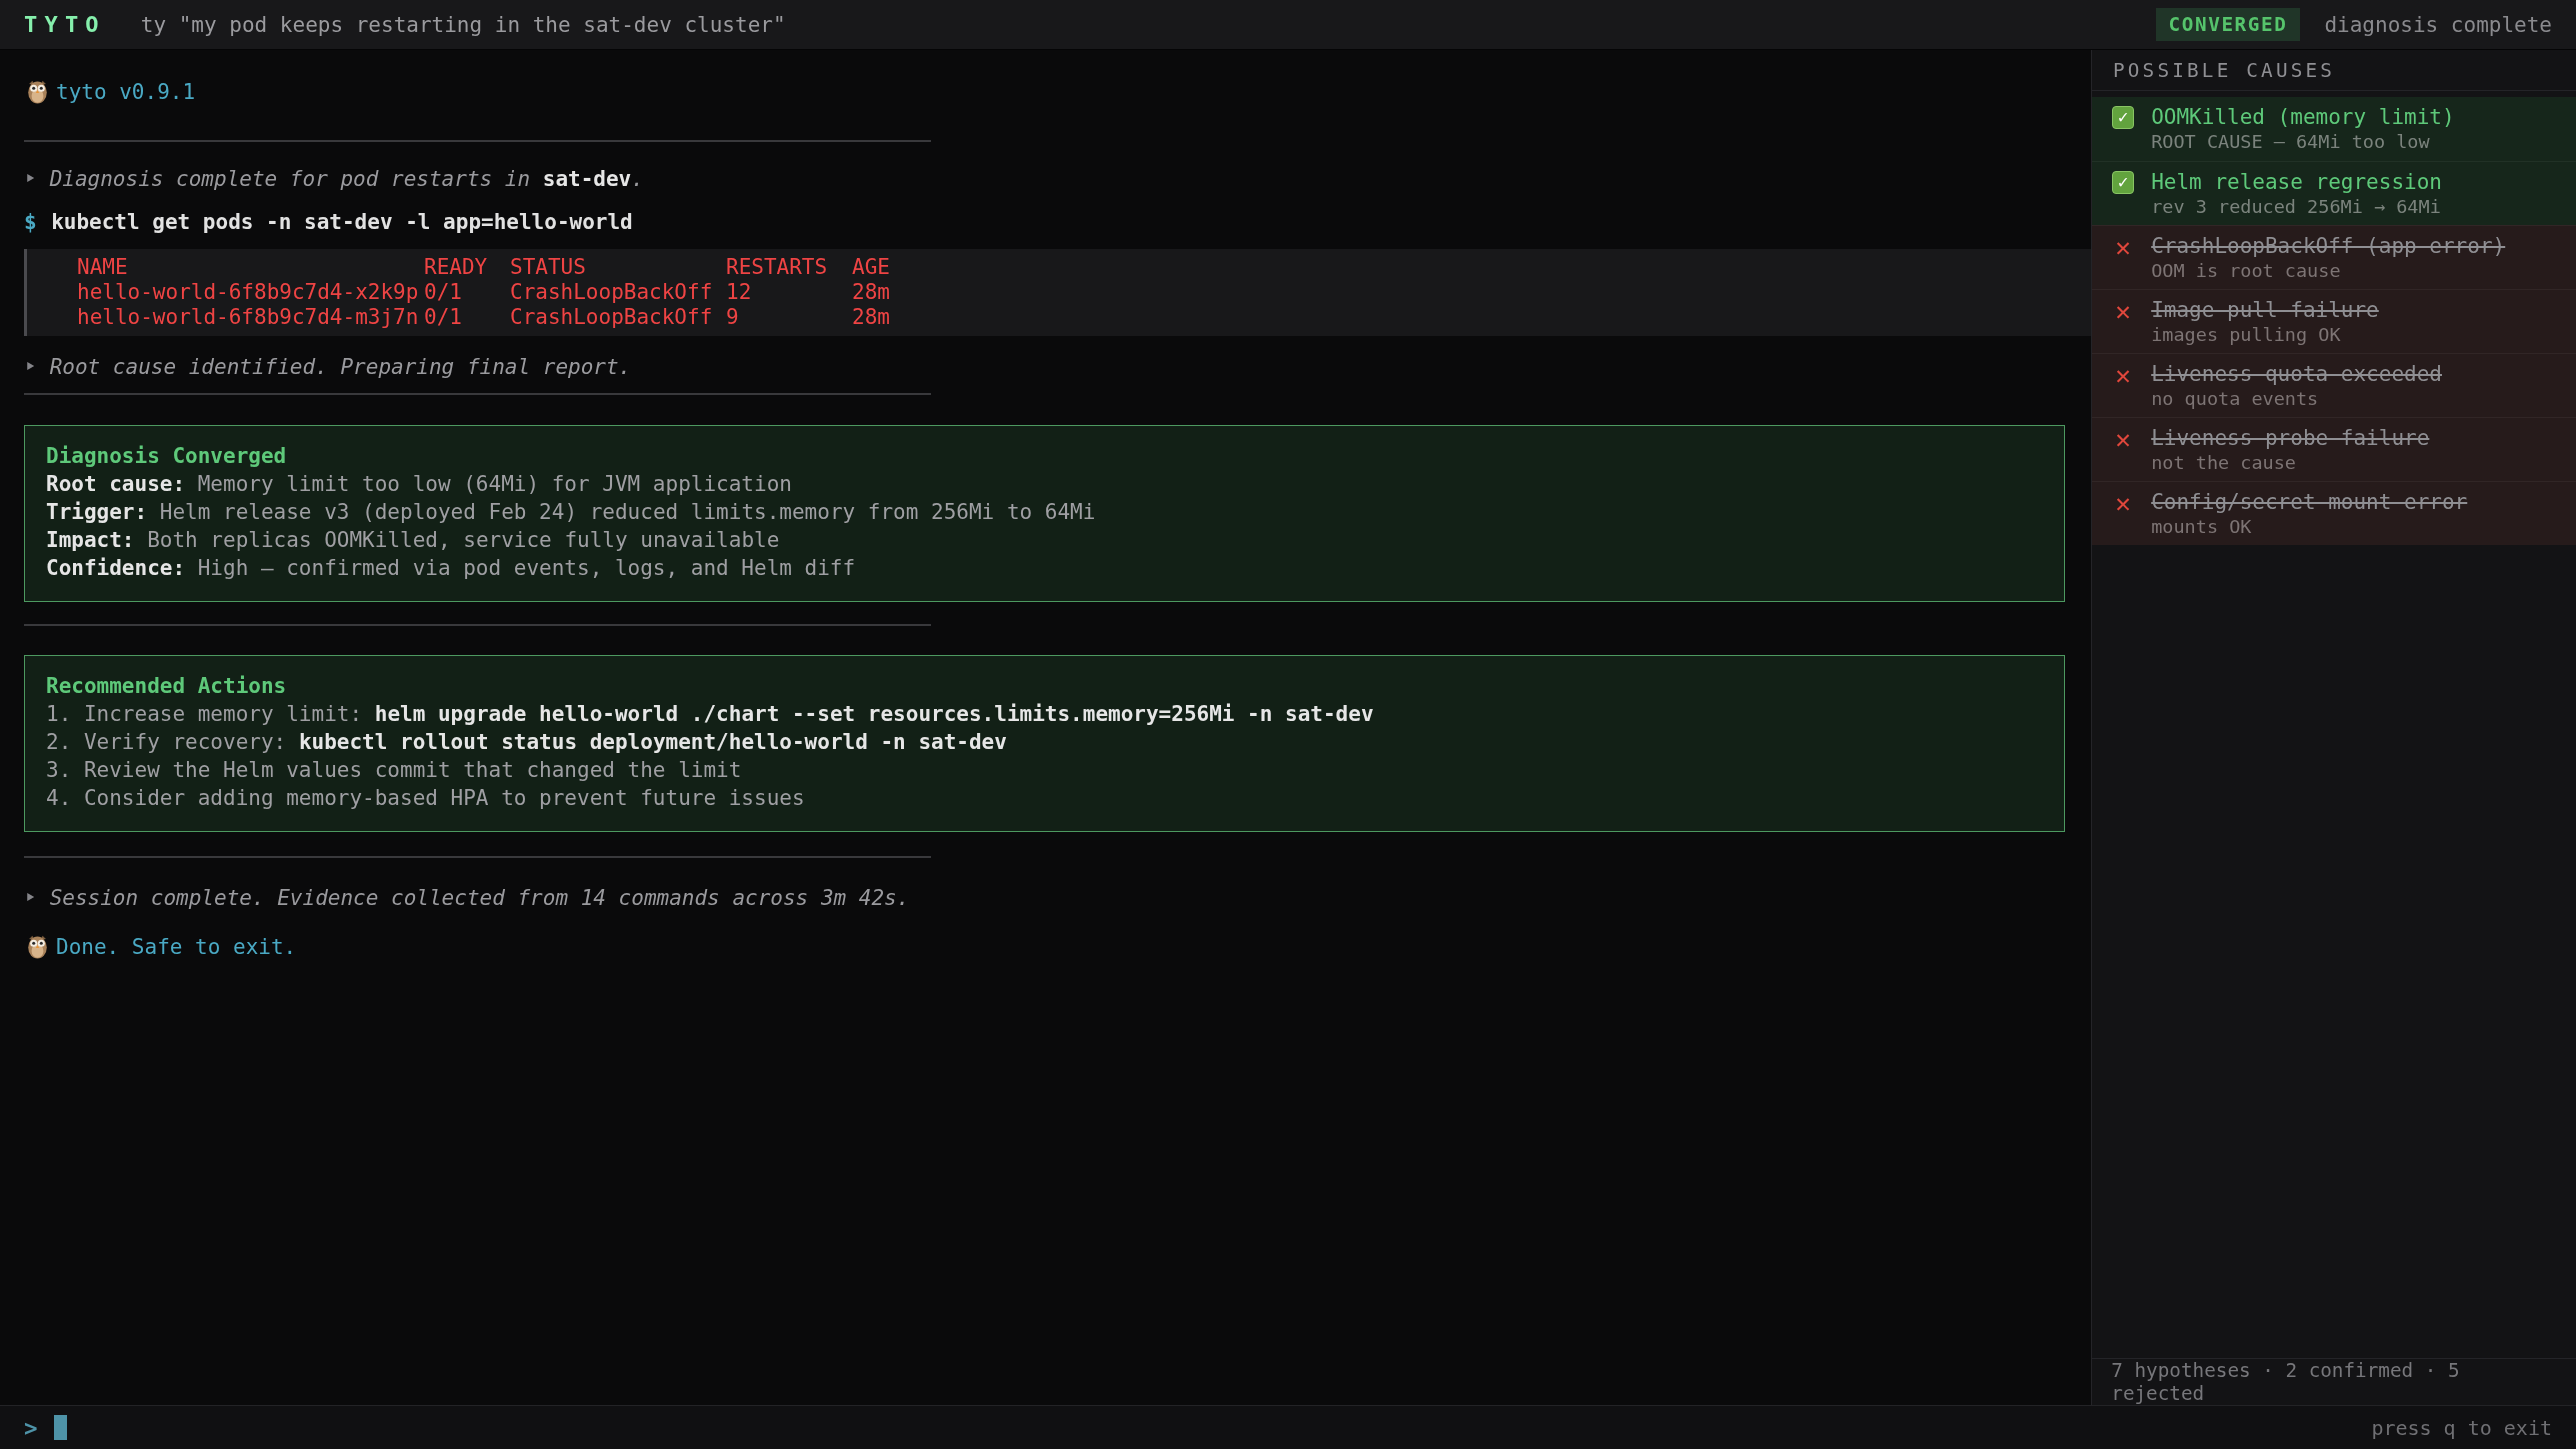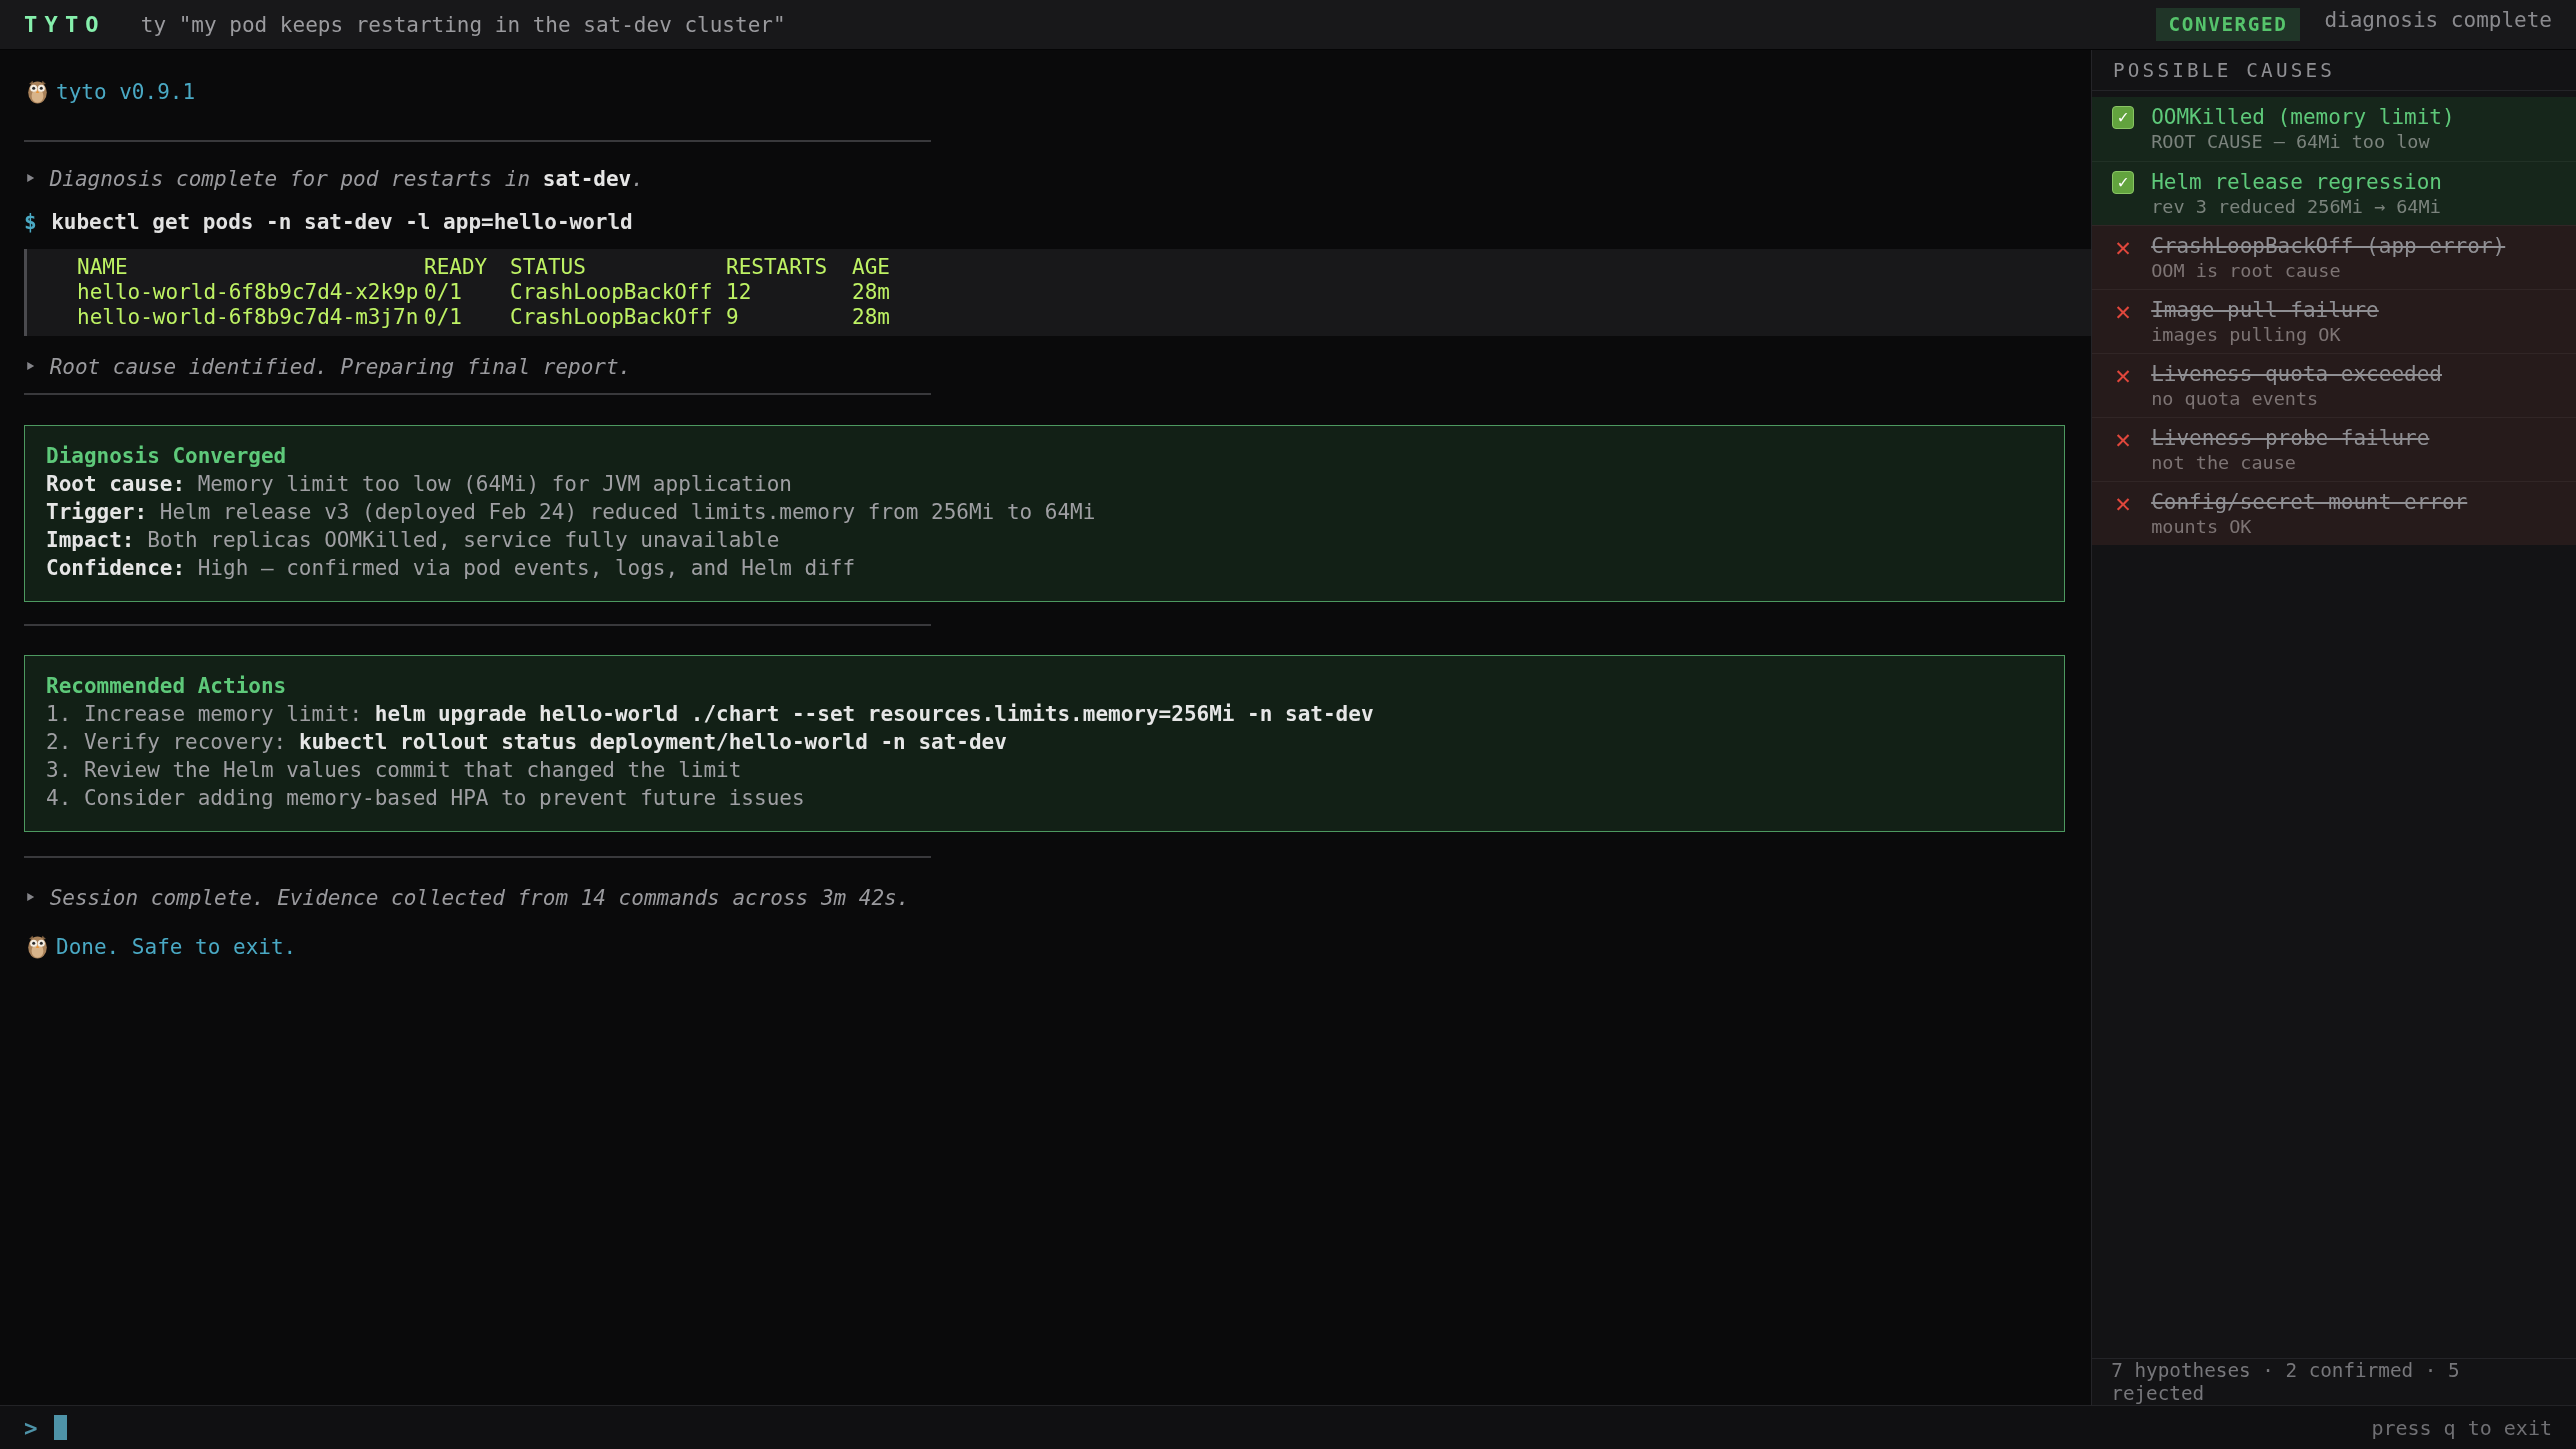--- a/index.html
+++ b/index.html
@@ -6,21 +6,21 @@
   html,body { background:#0a0a0b; }
   body { width:2576px; height:1449px; font-family:"DejaVu Sans Mono", monospace; overflow:hidden; }
 
   .app { width:2576px; height:1449px; display:flex; flex-direction:column; }
 
   
   .topbar { flex:0 0 50px; background:#18181a; border-bottom:1.6px solid #050506;
             display:flex; align-items:center; padding:0 24px; }
   .brand { color:#86efac; font-weight:bold; font-size:22px; letter-spacing:7.2px; }
   .topbar-cmd { color:#9a9a9e; font-size:21px; margin-left:35px; }
-  .topbar-right { margin-left:auto; display:flex; align-items:flex-start; gap:24px; }
+  .topbar-right { margin-left:auto; display:flex; align-items:center; gap:24px; }
   .badge { background:#203528; color:#56c46c; font-size:19.3px; font-weight:bold;
            padding:4.8px 13px; letter-spacing:1.6px; }
   .topbar-status { color:#8a8a8e; font-size:21px; }
 
   
   .middle { flex:1; display:flex; min-height:0; }
   .main { flex:1; padding:29px 28px 0 24px; overflow:hidden; }
 
   .line { font-size:21px; line-height:27px; white-space:pre; }
   .accent { color:#4aa9c4; display:flex; align-items:center; gap:5px; }
@@ -29,21 +29,21 @@
   .divider { height:1.6px; background:#39393c; width:907px; }
 
   .note { color:#9a9a9e; font-style:italic; }
   .note .bullet { font-style:normal; color:#85858a; margin-right:13px; }
   .note b { color:#e6e6e6; font-style:normal; }
 
   .cmdline .dollar { color:#4aa9c4; font-weight:bold; margin-right:14.5px; }
   .cmdline .cmd { color:#e2e2e2; font-weight:bold; }
 
   .pod-table { margin-top:13px; background:#18181a; border-left:3.2px solid #4a4a4e;
-               width:2383px; padding:6.4px 0 6.4px 50px; font-size:21px; color:#bef264; }
+               width:2383px; padding:6.4px 0 6.4px 50px; font-size:21px; color:#ef4444; }
   .trow { display:flex; line-height:25px; }
   .c0 { width:347px; } .c1 { width:86px; } .c2 { width:216px; } .c3 { width:126px; } .c4 { flex:1; }
 
   .greenbox { border:1.6px solid #4d9960; background:#122016; width:2041px;
               padding:16px 21px 19.3px; }
   .box-title { color:#5ec97a; font-weight:bold; font-size:21px; line-height:28px; }
   .box-row { font-size:21px; line-height:28px; color:#9f9fa3; white-space:pre-wrap; }
   .box-row b { color:#e6e6e6; }
 
   

